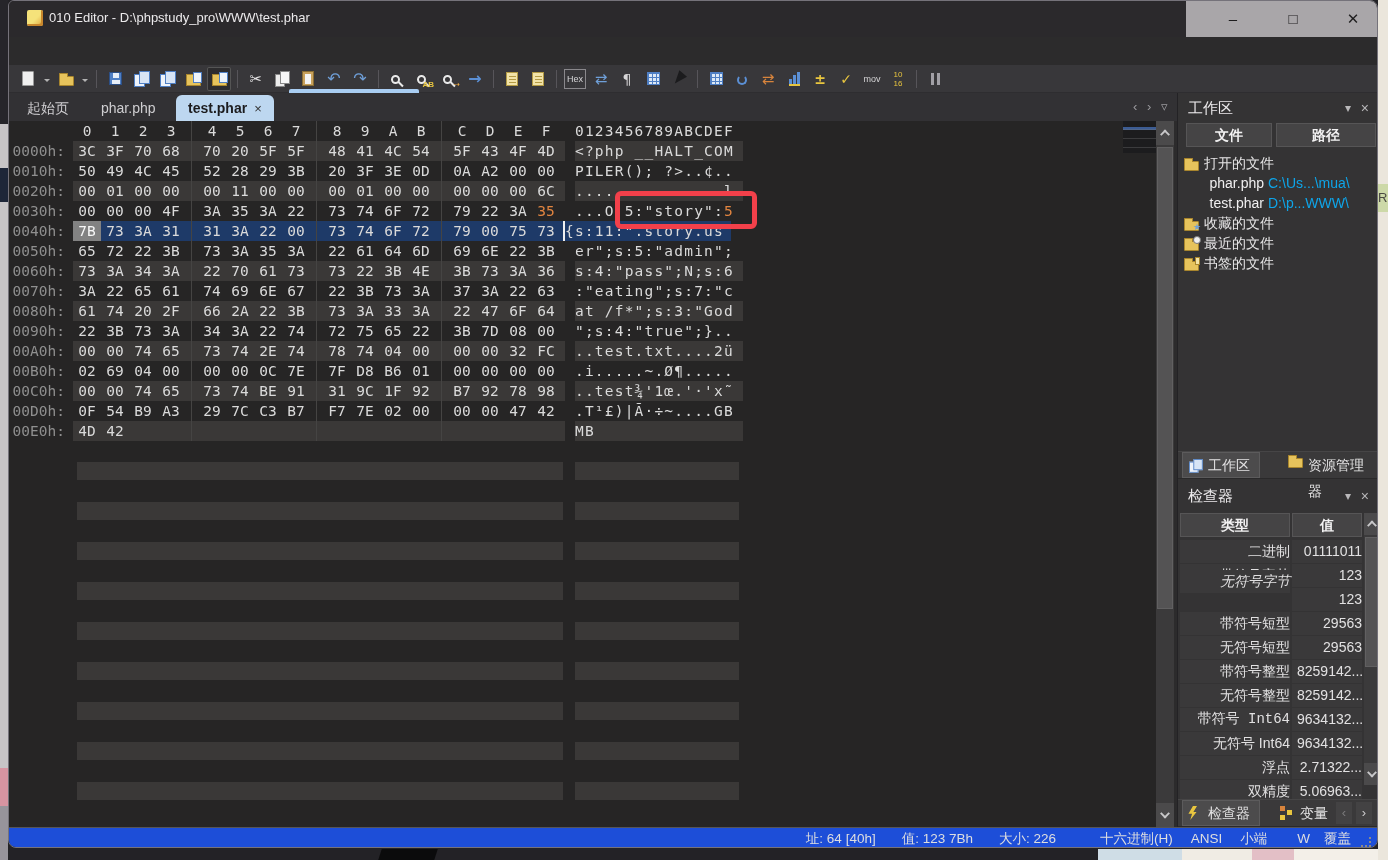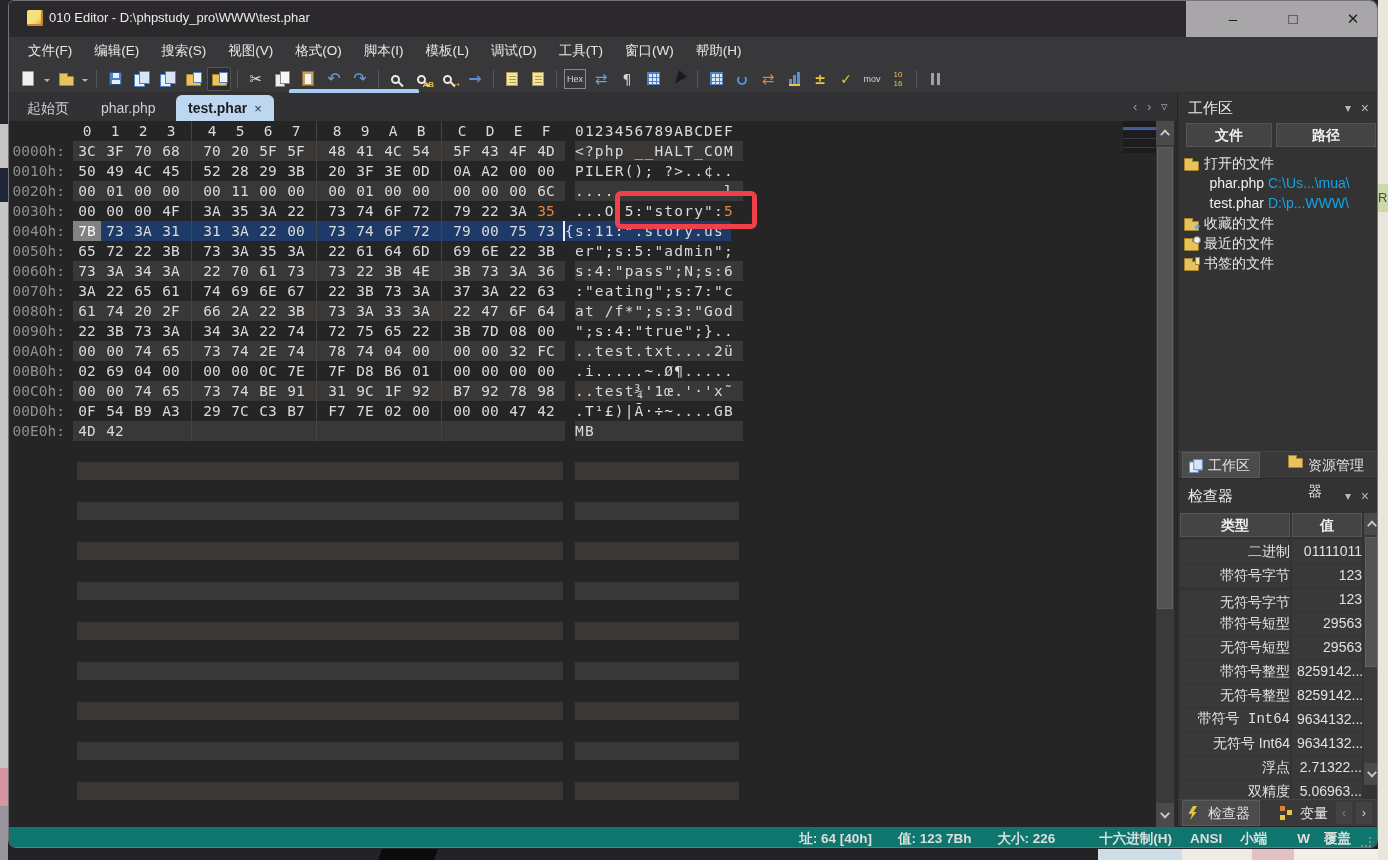--- a/index.html
+++ b/index.html
@@ -114,21 +114,21 @@
   .treerow .fname{position:absolute;left:2px;width:84px;text-align:right;color:#f0eff0;}
   .treerow .fpath{position:absolute;left:90px;color:#0ea5e9;}
   .wtab{position:absolute;height:26px;line-height:26px;font-size:14px;color:#e3e2e3;padding:0 10px 0 26px;}
   .wtab.active{background:#4c4b4c;box-shadow:inset 0 0 0 1px #5c5b5c;}
   .tabstrip{position:absolute;left:0;width:100%;height:28px;background:#3a393a;border-top:1px solid #464546;border-bottom:1px solid #2a292a;}
   .wtab .ticon{position:absolute;left:6px;top:6px;}
   .irow-type{position:absolute;left:2px;width:110px;height:23px;background:#3a393a;color:#e2e1e2;font-size:14px;line-height:23px;padding-left:6px;}
   .irow-val{position:absolute;left:114px;width:70px;height:23px;background:#3a393a;color:#e2e1e2;font-size:14px;line-height:23px;padding-left:5px;overflow:hidden;white-space:nowrap;}
   .navarrow{position:absolute;width:16px;height:22px;background:#434243;color:#cccbcd;text-align:center;line-height:22px;font-size:13px;}
   
-  #statusbar{position:absolute;left:0;top:826px;width:100%;height:22px;background:#0f766e;border-top:1px solid #565557;display:flex;align-items:center;justify-content:flex-end;color:#dededf;font-size:13.5px;font-weight:bold;}
+  #statusbar{position:absolute;left:0;top:826px;width:100%;height:22px;background:#1d4ed8;border-top:1px solid #565557;display:flex;align-items:center;justify-content:flex-end;color:#dededf;font-size:13.5px;}
   #statusbar span{flex:none;}
   .grip{width:10px;height:10px;margin:6px 6px 0 10px;border-right:2px dotted #8a898b;border-bottom:2px dotted #8a898b;}
 </style>
 </head>
 <body>
 
 <div class="desk" style="left:0;top:0;width:8px;height:860px;background:#c7c4c6;"></div>
 <div class="desk" style="left:0;top:0;width:8px;height:124px;background:#26252a;"></div>
 <div class="desk" style="left:0;top:168px;width:8px;height:34px;background:#1e2638;"></div>
 <div class="desk" style="left:0;top:768px;width:8px;height:38px;background:#d794a1;"></div>
@@ -143,33 +143,20 @@
 
   <div id="titlebar">
     <div class="lightpart"></div>
     <div class="appicon"></div>
     <div id="apptitle">010 Editor - D:\phpstudy_pro\WWW\test.phar</div>
     <div class="winbtn" style="left:1202px;">–</div>
     <div class="winbtn" style="left:1262px;">□</div>
     <div class="winbtn" style="left:1322px;">✕</div>
   </div>
 
-  <div id="menubar">
-      <span class="menuitem">文件(F)</span>
-      <span class="menuitem">编辑(E)</span>
-      <span class="menuitem">搜索(S)</span>
-      <span class="menuitem">视图(V)</span>
-      <span class="menuitem">格式(O)</span>
-      <span class="menuitem">脚本(I)</span>
-      <span class="menuitem">模板(L)</span>
-      <span class="menuitem">调试(D)</span>
-      <span class="menuitem">工具(T)</span>
-      <span class="menuitem">窗口(W)</span>
-      <span class="menuitem">帮助(H)</span>
-    </div>
   <div id="toolbar">
       <div class="tbtn">
         <span style="display: flex; align-items: center; justify-content: center;">
           <span class="ic-page"></span>
         </span>
       </div>
       <div class="tbtn narrow">
         <span style="display: flex; align-items: center; justify-content: center;">
           <span class="ic-caret"></span>
         </span>
@@ -992,21 +979,21 @@
     <div class="ptitle" style="top:394px;">检查器</div>
     <div class="picon" style="right:28px;top:396px;">▾</div>
     <div class="picon" style="right:10px;top:395px;font-size:14px;">×</div>
     <div class="hdrcell" style="left:2px;top:420px;width:110px;">类型</div>
     <div class="hdrcell" style="left:114px;top:420px;width:70px;">值</div>
     <div id="insprows" style="position:absolute;left:0;top:447px;width:186px;height:259px;overflow:hidden;text-align:right;">
         <div class="irow-type" style="top: 0px;">二进制</div>
         <div class="irow-val" style="top: 0px;">01111011</div>
         <div class="irow-type" style="top: 24px;">带符号字节</div>
         <div class="irow-val" style="top: 24px;">123</div>
-        <div class="irow-type" style="top: 51px;">无符号字节</div>
+        <div class="irow-type" style="top: 30px; font-style: italic;">无符号字节</div>
         <div class="irow-val" style="top: 48px;">123</div>
         <div class="irow-type" style="top: 72px;">带符号短型</div>
         <div class="irow-val" style="top: 72px;">29563</div>
         <div class="irow-type" style="top: 96px;">无符号短型</div>
         <div class="irow-val" style="top: 96px;">29563</div>
         <div class="irow-type" style="top: 120px;">带符号整型</div>
         <div class="irow-val" style="top: 120px;">8259142...</div>
         <div class="irow-type" style="top: 144px;">无符号整型</div>
         <div class="irow-val" style="top: 144px;">8259142...</div>
         <div class="irow-type" style="top: 168px; font-family: Liberation Mono, monospace;">带符号 Int64</div>

